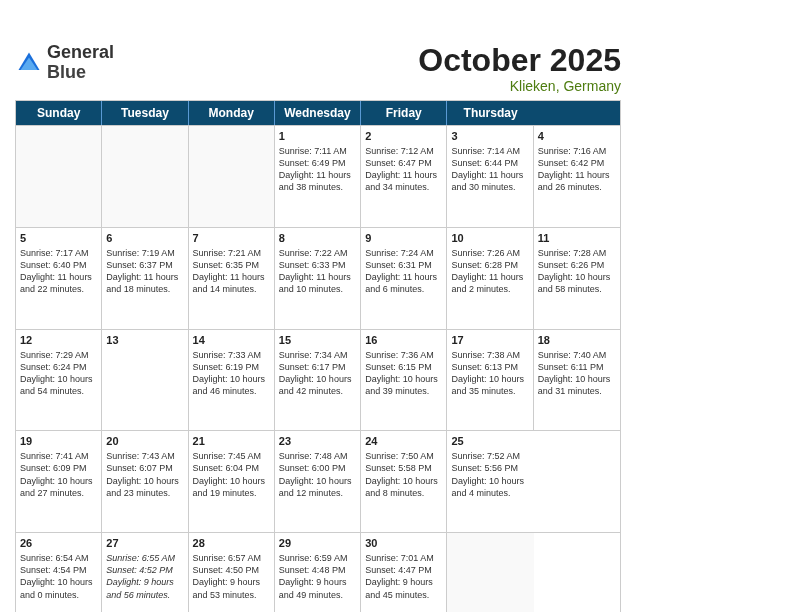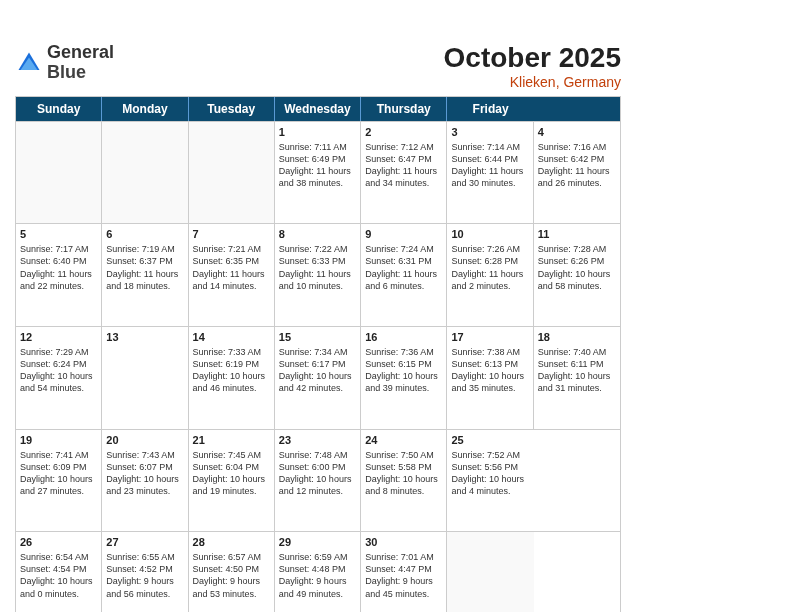--- a/index.html
+++ b/index.html
@@ -37,28 +37,28 @@
     .logo-text .general { color: #333; }
     .logo-text .blue { color: #404040; }
     .logo-icon {
       width: 28px;
       height: 28px;
     }
     .title-block {
       text-align: right;
     }
     .month-title {
-      font-size: 28px;
+      font-size: 32px;
       font-weight: bold;
       color: #222;
       line-height: 1.1;
     }
     .subtitle {
       font-size: 14px;
-      color: #c2410c;
+      color: #4d7c0f;
     }
     .calendar {
       flex: 1;
       display: flex;
       flex-direction: column;
       border: 1px solid #ccc;
     }
     .cal-header {
       display: grid;
       grid-template-columns: repeat(7, 1fr);
@@ -125,25 +125,25 @@
     </div>
     <div class="title-block">
       <div class="month-title">October 2025</div>
       <div class="subtitle">Klieken, Germany</div>
     </div>
   </div>
 
   <div class="calendar">
     <div class="cal-header">
       <div class="cal-header-cell">Sunday</div>
+      <div class="cal-header-cell">Tuesday</div>
       <div class="cal-header-cell">Monday</div>
-      <div class="cal-header-cell">Tuesday</div>
       <div class="cal-header-cell">Wednesday</div>
+      <div class="cal-header-cell">Friday</div>
       <div class="cal-header-cell">Thursday</div>
-      <div class="cal-header-cell">Friday</div>
     </div>
     <div class="cal-body" id="cal-body">
     <div class="cal-row">
           <div class="cal-cell empty"></div>
           <div class="cal-cell empty"></div>
           <div class="cal-cell empty"></div>
           <div class="cal-cell">
             <span class="day-number">1</span>
             <div class="cell-info" style="white-space: pre-line;">Sunrise: 7:11 AM
 Sunset: 6:49 PM
@@ -293,21 +293,21 @@
         </div>
         <div class="cal-row">
           <div class="cal-cell">
             <span class="day-number">26</span>
             <div class="cell-info" style="white-space: pre-line;">Sunrise: 6:54 AM
 Sunset: 4:54 PM
 Daylight: 10 hours and 0 minutes.</div>
           </div>
           <div class="cal-cell">
             <span class="day-number">27</span>
-            <div class="cell-info" style="white-space: pre-line;">Sunrise: 6:55 AM
+            <div class="cell-info" style="white-space: pre-line; font-style: italic;">Sunrise: 6:55 AM
 Sunset: 4:52 PM
 Daylight: 9 hours and 56 minutes.</div>
           </div>
           <div class="cal-cell">
             <span class="day-number">28</span>
             <div class="cell-info" style="white-space: pre-line;">Sunrise: 6:57 AM
 Sunset: 4:50 PM
 Daylight: 9 hours and 53 minutes.</div>
           </div>
           <div class="cal-cell">

